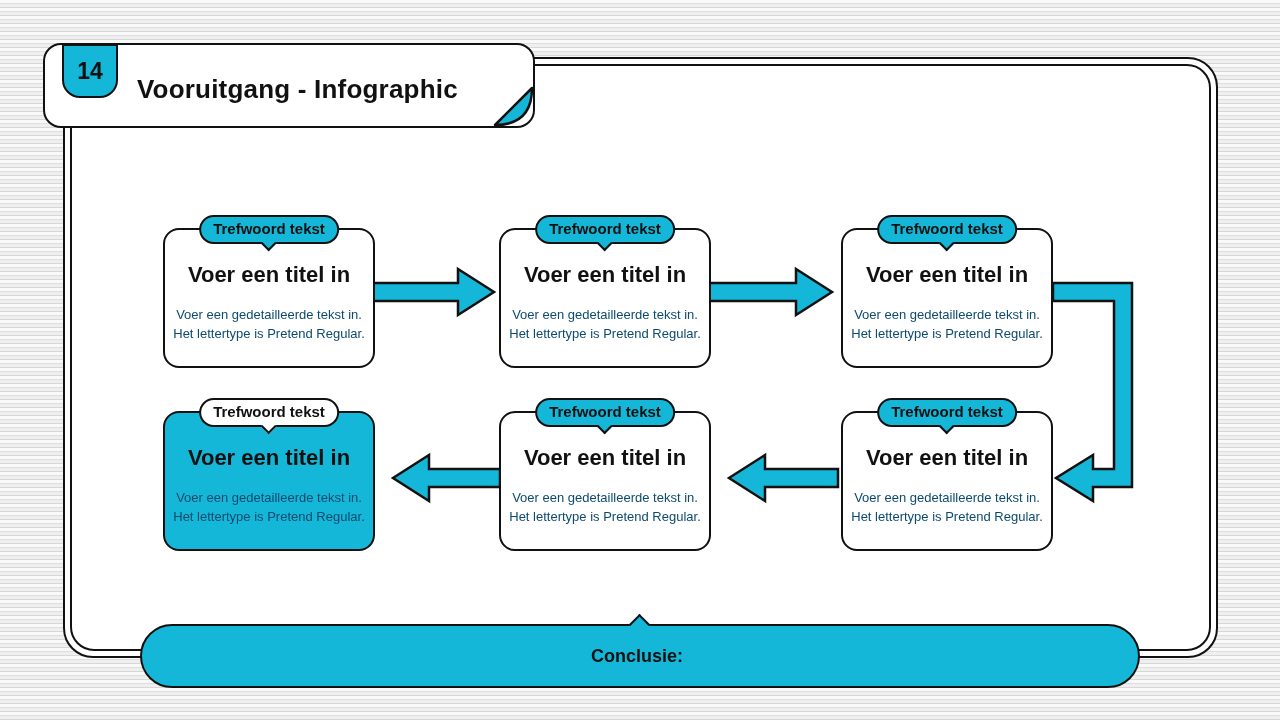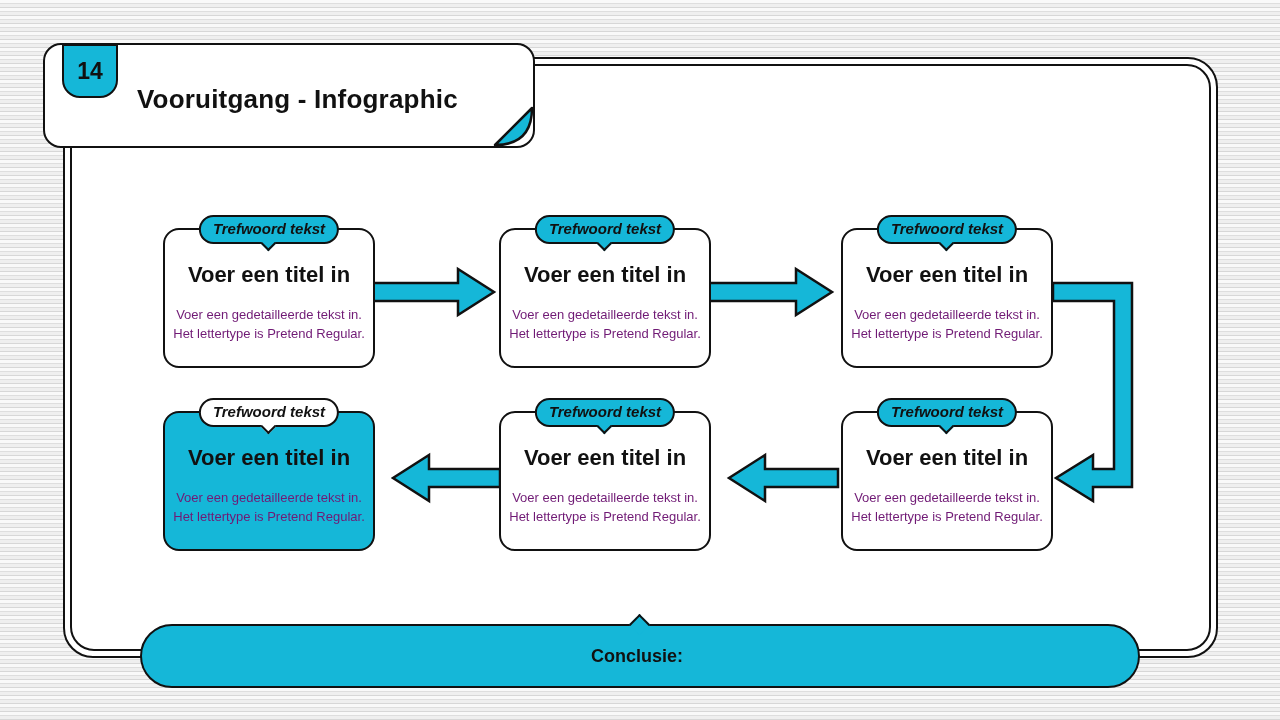--- a/index.html
+++ b/index.html
@@ -22,21 +22,21 @@
     position:absolute; left:63px; top:57px; width:1155px; height:601px;
     background:#fff; border:2px solid var(--outline); border-radius:30px; z-index:1;
   }
   .card::before {
     content:""; position:absolute; inset:5px;
     border:2px solid var(--outline); border-radius:24px;
   }
 
   
   .header-tab {
-    position:absolute; left:43px; top:43px; width:492px; height:105px;
+    position:absolute; left:43px; top:43px; width:492px; height:85px;
     background:#fff; border:2.5px solid var(--outline); border-radius:18px;
     z-index:5;
   }
   .page-badge {
     position:absolute; left:17px; top:-1px; width:56px; height:54px;
     background:var(--accent); border:2.5px solid var(--outline);
     border-radius:0 0 18px 18px;
     display:flex; align-items:center; justify-content:center;
     font-size:23px; font-weight:700;
   }
@@ -48,35 +48,35 @@
   .fold-svg { position:absolute; right:-3px; bottom:-3px; }
 
   
   .box {
     position:absolute; width:212px; height:140px;
     background:#fff; border:2.5px solid var(--outline); border-radius:16px;
     z-index:3; text-align:center; padding-top:32px;
   }
   .box.highlight { background:var(--accent); }
   .box-title { font-size:22px; font-weight:600; margin-bottom:17px; }
-  .box-detail { font-size:13px; line-height:19px; color:#701a75; }
+  .box-detail { font-size:13px; line-height:19px; color:#0c4a6e; }
 
   .b0 { left:163px; top:228px; }
   .b1 { left:499px; top:228px; }
   .b2 { left:841px; top:228px; }
   .b3 { left:163px; top:411px; }
   .b4 { left:499px; top:411px; }
   .b5 { left:841px; top:411px; }
 
   
   .pill {
     position:absolute; top:-15px; left:50%; transform:translateX(-50%);
     background:var(--accent); border:2.5px solid var(--outline); border-radius:999px;
     height:29px; line-height:24px; padding:0 12px; white-space:nowrap;
-    font-size:15px; font-weight:700;font-style:italic;
+    font-size:15px; font-weight:700;
   }
   .pill.white { background:#fff; }
   .pill .tail {
     position:absolute; bottom:-7px; left:50%; margin-left:-6px;
     width:11px; height:11px; transform:rotate(45deg);
     background:inherit;
     border-right:2.5px solid var(--outline); border-bottom:2.5px solid var(--outline);
   }
 
   

